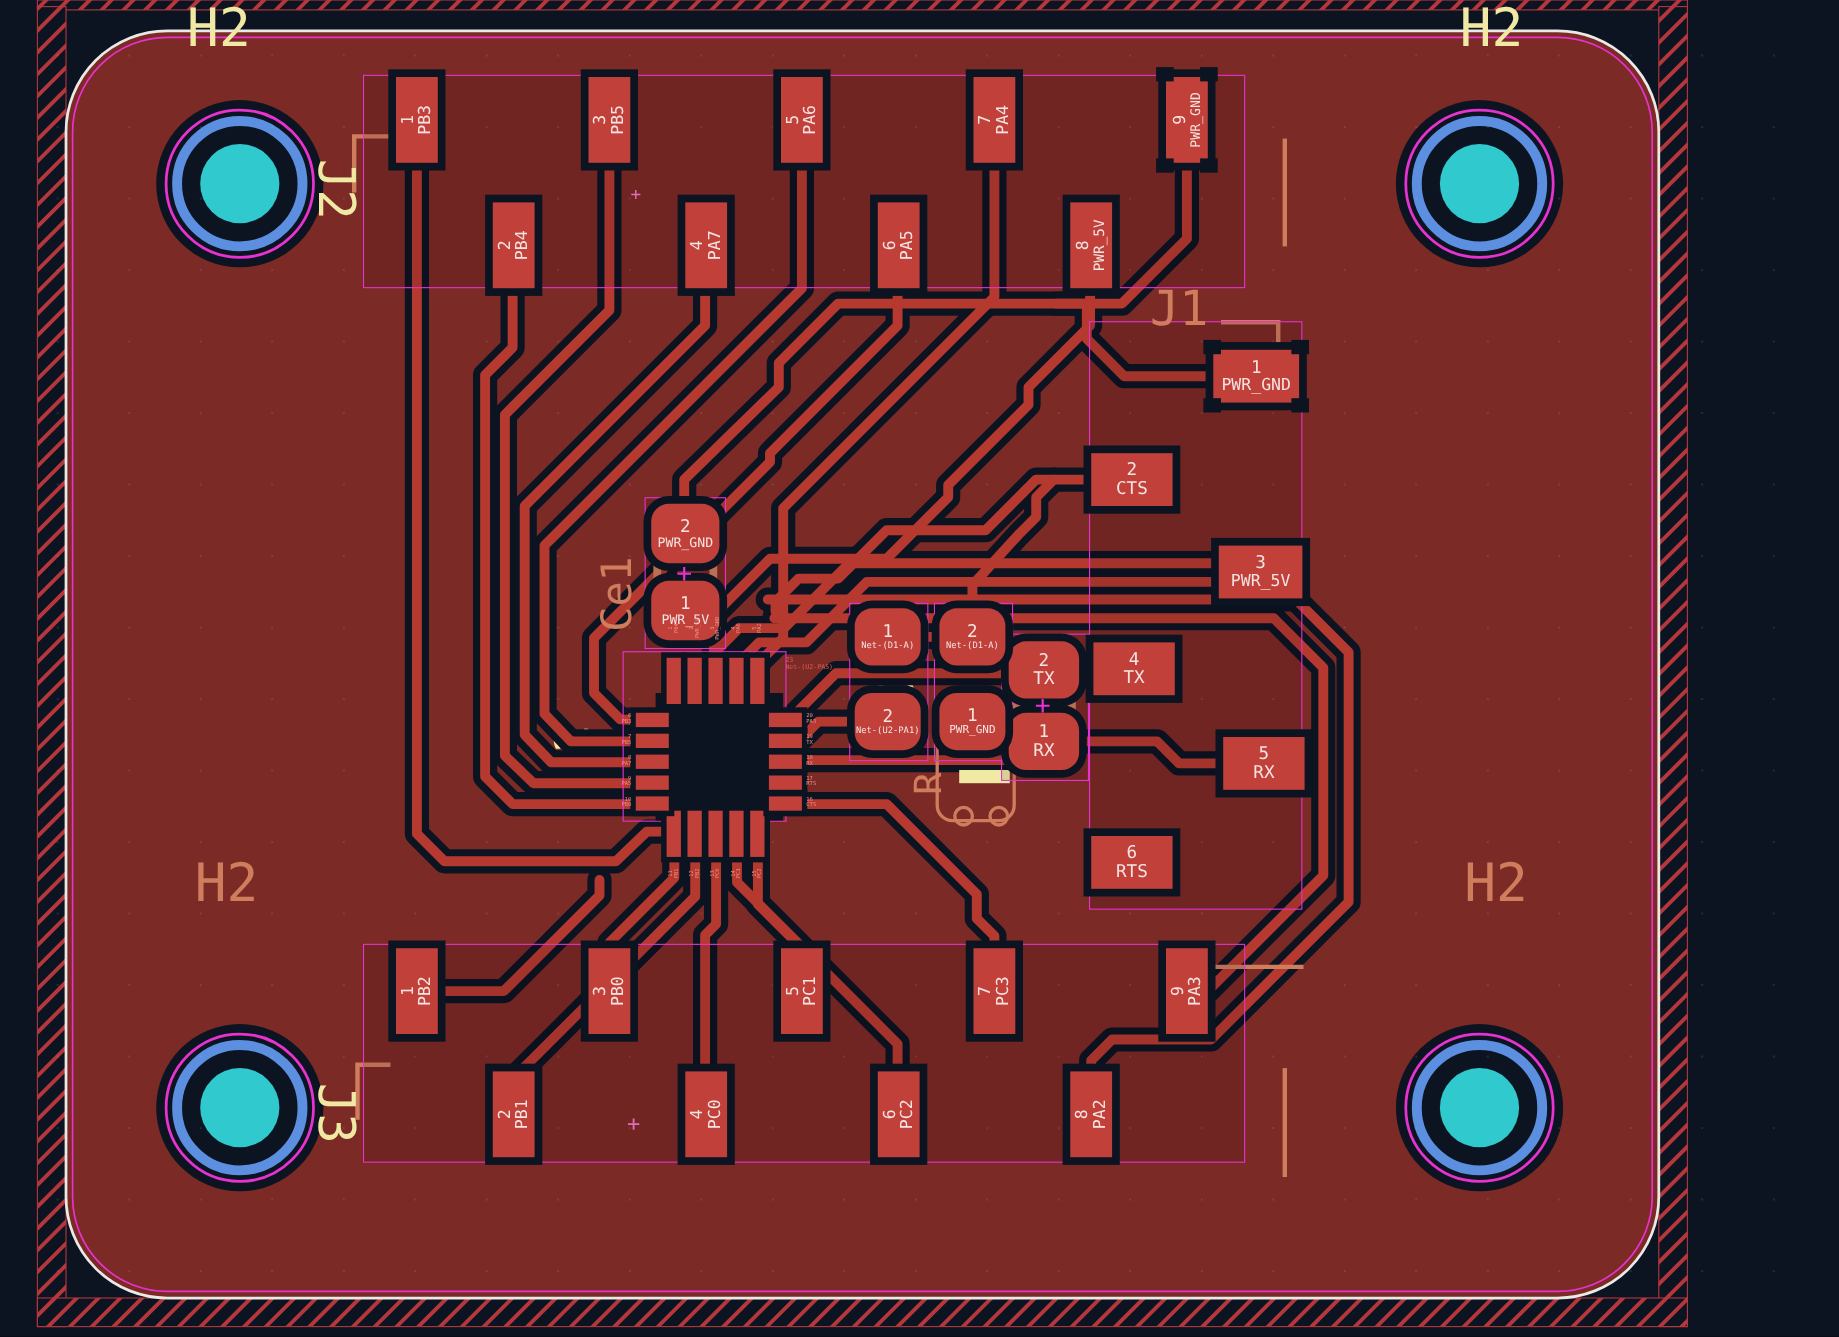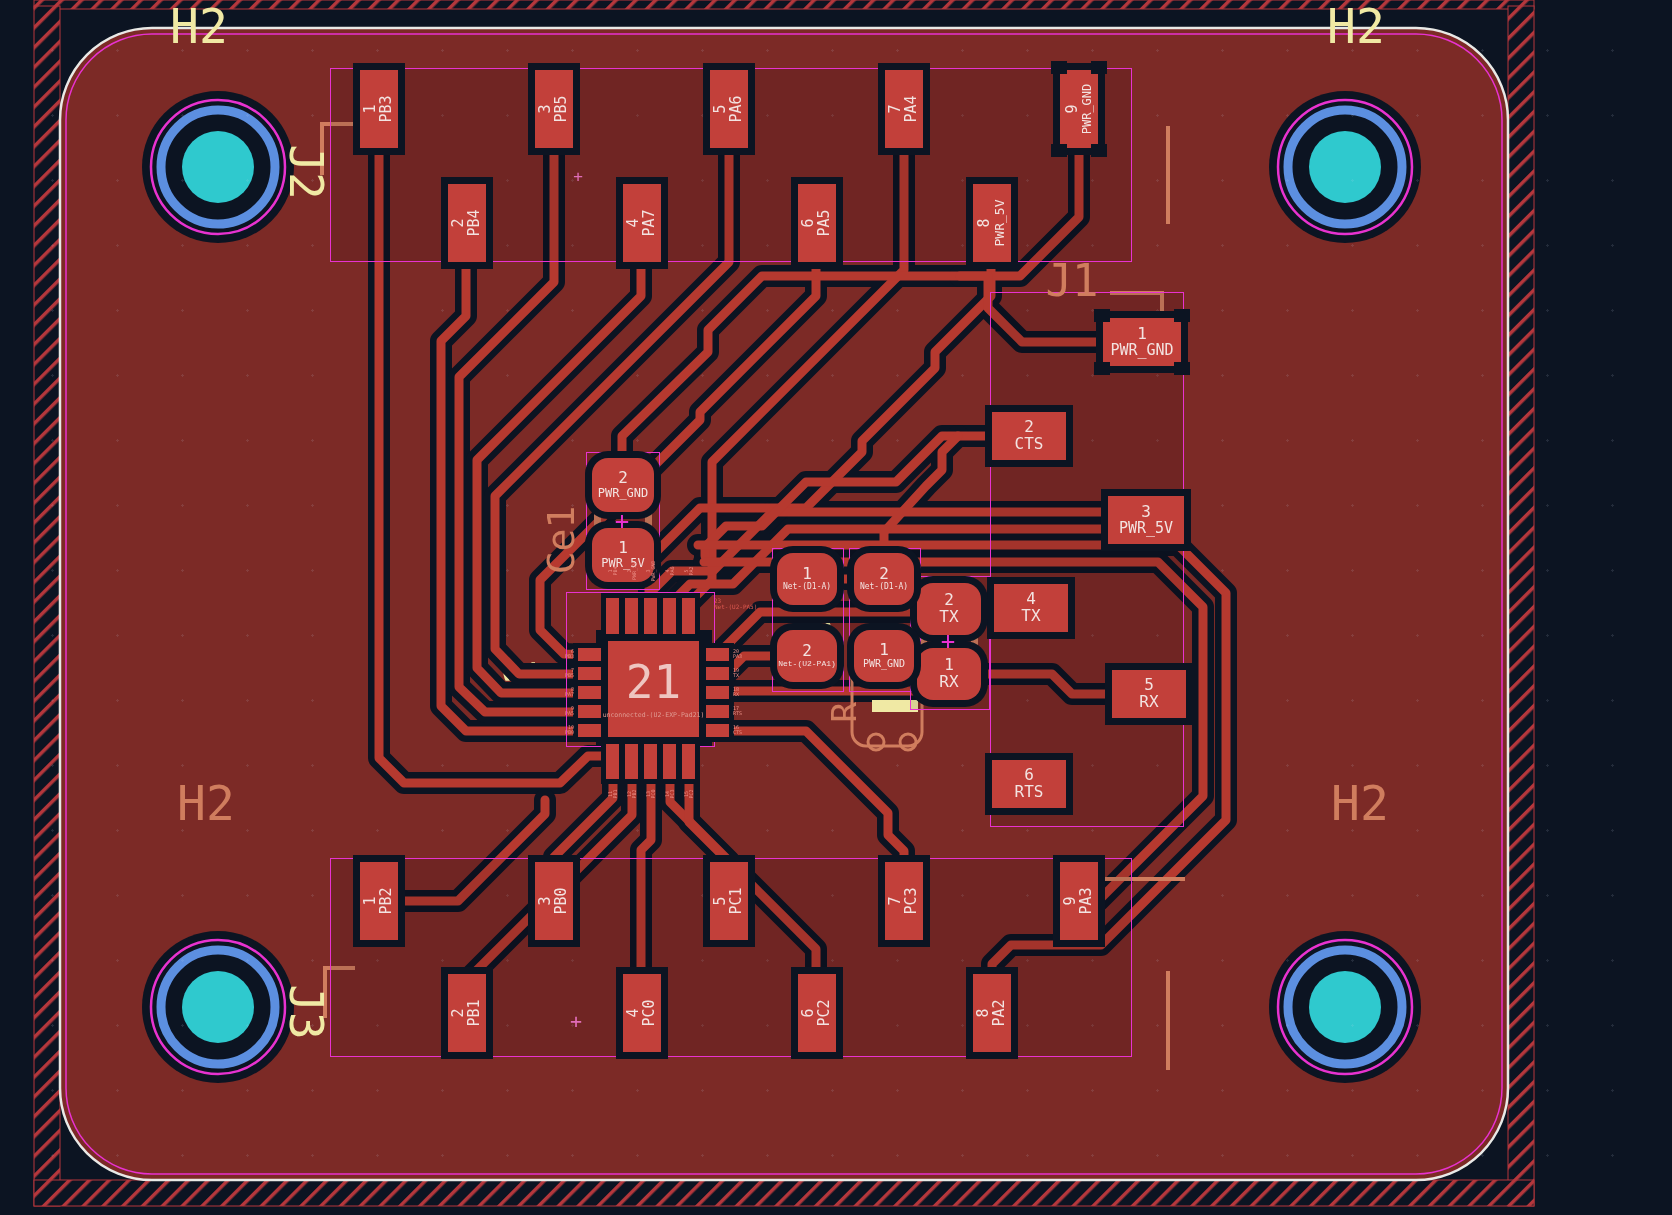--- a/index.html
+++ b/index.html
@@ -172,24 +172,20 @@
       <rect x="852" y="628" width="70" height="118" rx="14" fill="none" stroke="#d07d5e" stroke-width="3"></rect>
       <circle cx="876" cy="742" r="8" fill="none" stroke="#d07d5e" stroke-width="3"></circle>
       <circle cx="908" cy="742" r="8" fill="none" stroke="#d07d5e" stroke-width="3"></circle>
     </g>
   </svg>
 
   <div id="pads">
 
     <div class="dkblock" style="left:596px;top:630px;width:116px;height:116px;"></div>
 
-    <div class="icpad" style="left:608px;top:641px;width:91px;height:96px;">
-      <div class="icnum">21</div>
-      <div class="iccap">unconnected-(U2-EXP-Pad21)</div>
-    </div>
     <div class="cornet" style="left:714px;top:598px;">
       <div>23</div>
         <div>Net-(U2-PA5)</div>
     </div>
   <div class="outl" style="left: 330px; top: 68px; width: 800px; height: 192px;"></div>
       <div class="pad" style="left: 360px; top: 70px; width: 38px; height: 78px;">
         <div class="pl vl" style="width: 78px;">
           <span class="pnum" style="font-size: 15px;">1</span>
           <span class="pnet" style="font-size: 15px;">PB3</span>
         </div>
@@ -371,21 +367,21 @@
       <div class="outl" style="left: 772px; top: 548px; width: 70px; height: 142px;"></div>
       <div class="pad rnd" style="left: 777px; top: 553px; width: 60px; height: 52px;">
         <div class="pl">
           <span class="pnum" style="font-size: 16px;">1</span>
           <span class="pnet" style="font-size: 8px;">Net-(D1-A)</span>
         </div>
       </div>
       <div class="pad rnd" style="left: 777px; top: 630px; width: 60px; height: 52px;">
         <div class="pl">
           <span class="pnum" style="font-size: 16px;">2</span>
-          <span class="pnet" style="font-size: 8px; font-family: Liberation Mono, monospace;">Net-(U2-PA1)</span>
+          <span class="pnet" style="font-size: 8px;">Net-(U2-PA1)</span>
         </div>
       </div>
       <div class="outl" style="left: 849px; top: 548px; width: 70px; height: 142px;"></div>
       <div class="pad rnd" style="left: 854px; top: 553px; width: 60px; height: 52px;">
         <div class="pl">
           <span class="pnum" style="font-size: 16px;">2</span>
           <span class="pnet" style="font-size: 8px;">Net-(D1-A)</span>
         </div>
       </div>
       <div class="pad rnd" style="left: 854px; top: 630px; width: 60px; height: 52px;">

